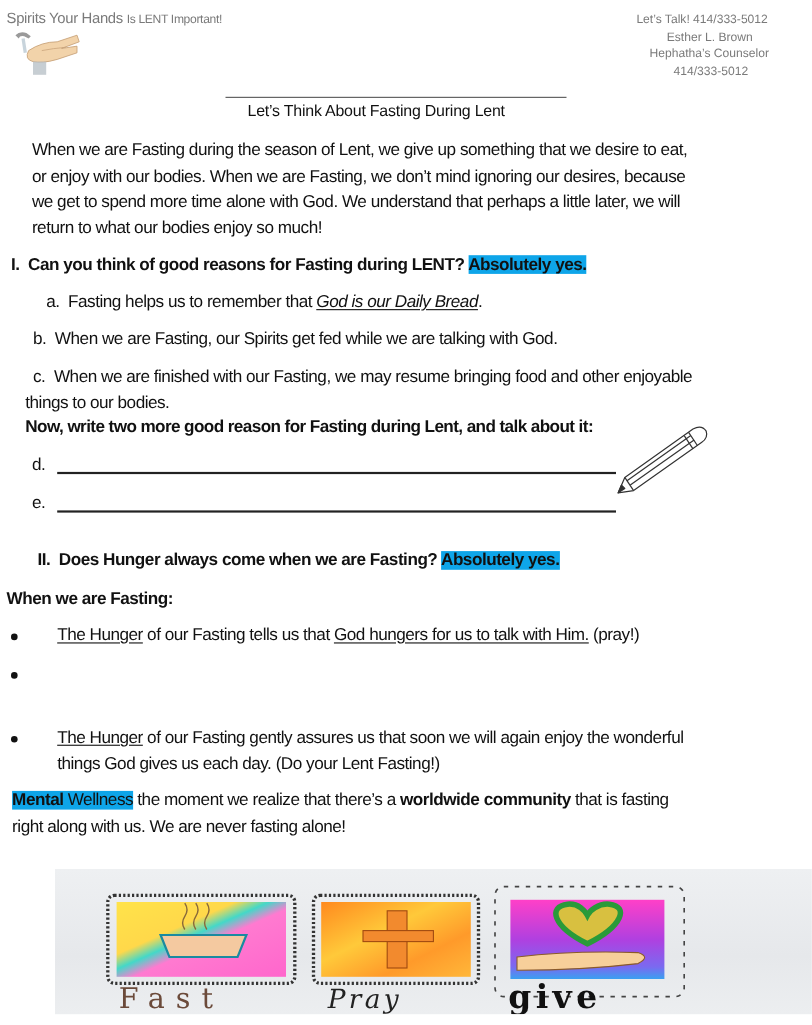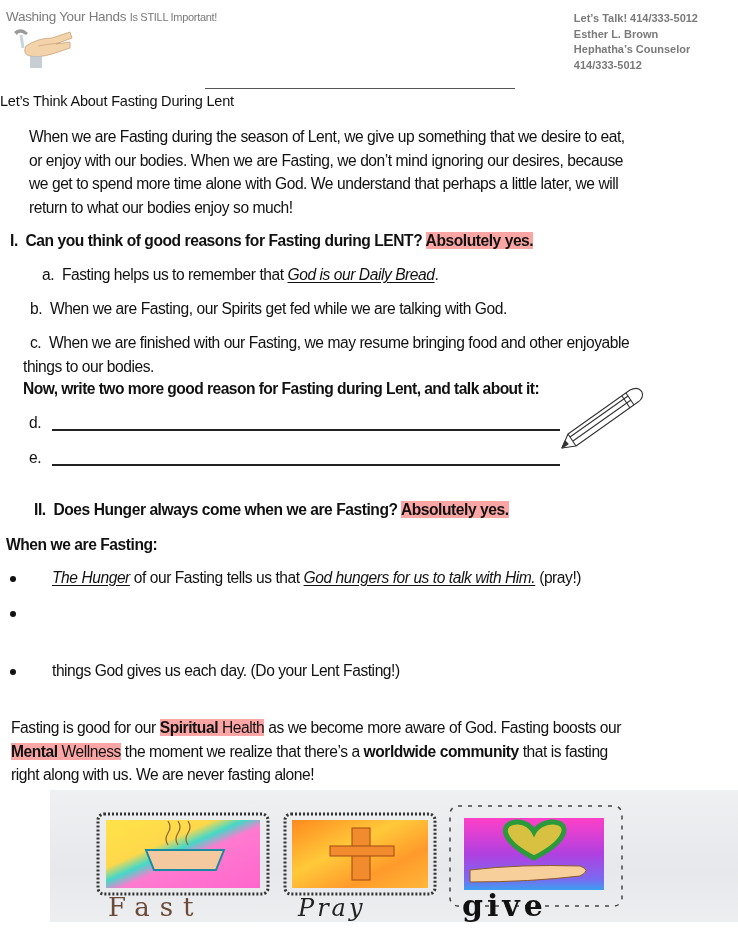--- a/index.html
+++ b/index.html
@@ -1,44 +1,44 @@
 <!DOCTYPE html>
 <html><head>
   <meta charset="utf-8">
   <style>
     html, body { margin: 0; padding: 0; background: #ffffff; }
     body { width: 738px; height: 932px; position: relative; overflow: hidden;
       font-family: "Liberation Sans Narrow", "Liberation Sans", sans-serif; color: #111; }
     .abs { position: absolute; }
     .hdr-left { left: 6px; top: 9px; font-size: 13.5px; color: #7a7a7a; letter-spacing: -0.3px; white-space: nowrap; }
     .hdr-left .small { font-size: 11px; }
-    .hdr-right { right: 24px; top: 11px; text-align: left; font-size: 11px; font-weight: bold; color: #7a7a7a; line-height: 15.5px; }
+    .hdr-right { right: 24px; top: 11px; text-align: center; font-size: 11px; font-weight: normal; color: #7a7a7a; line-height: 15.5px; }
     .hdr-right div { white-space: nowrap; }
     .hdr-right .l1 { margin-right: 16px; }
     .hdr-right .l2 { margin-right: 2px; }
     .hdr-right .l3 { margin-right: 3px; }
     .hands { left: 8px; top: 26px; width: 70px; height: 44px; }
     .title-rule { left: 205px; top: 88px; width: 310px; height: 1px; background: #555; }
-    .title { left: 0; width: 684px; top: 93px; text-align: left; font-size: 14.5px; color: #111; letter-spacing: -0.2px; }
+    .title { left: 0; width: 684px; top: 93px; text-align: center; font-size: 14.5px; color: #111; letter-spacing: -0.2px; }
     .para { font-size: 15.6px; line-height: 23.6px; letter-spacing: -0.45px; white-space: nowrap; }
     .intro { left: 29px; top: 125px; }
     .bold { font-weight: bold; }
-    .hl { background: #fca5a5; }
-    .u { text-decoration: underline; text-underline-offset: 2px; font-style: italic; }
+    .hl { background: #0ea5e9; }
+    .u { text-decoration: underline; text-underline-offset: 2px; }
     .i { font-style: italic; }
     .line { position: absolute; height: 1.5px; background: #222; }
     .bullet { position: absolute; left: 10px; width: 6px; height: 6px; border-radius: 50%; background: #111; }
     .pencil { left: 556px; top: 382px; width: 92px; height: 72px; }
     .art { left: 50px; top: 790px; width: 708px; height: 132px; background: linear-gradient(180deg,#eef0f2 0%,#e6e8eb 60%,#eceef0 100%); overflow: hidden; }
   </style>
 </head>
 <body>
 
 <div class="abs hdr-left">
-  <span>Washing Your Hands </span><span class="small">Is STILL Important!</span>
+  <span>Spirits Your Hands </span><span class="small">Is LENT Important!</span>
 </div>
 
 <svg class="abs hands" viewBox="0 0 70 44">
   <path d="M6 6 Q10 2 16 4 L20 7 L18 9 L14 7 Q10 6 9 9 Z" fill="#9a9a9a"></path>
   <path d="M13 9 L15 22" stroke="#c8d4dc" stroke-width="3"></path>
   <path d="M18 20 Q30 12 44 12 L62 6 L64 12 L48 18 L62 16 L62 22 L44 28 Q30 32 22 30 Q14 28 18 20 Z" fill="#f2d3aa" stroke="#c8a37a" stroke-width="0.8"></path>
   <path d="M30 20 Q40 18 52 17" stroke="#c8a37a" stroke-width="0.7" fill="none"></path>
   <rect x="22" y="30" width="12" height="12" fill="#b9c2c8" opacity="0.8"></rect>
 </svg>
 
@@ -106,25 +106,25 @@
 <div class="abs para" style="left:52px; top:566px;">
   <span class="u">The Hunger</span><span> of our Fasting tells us that </span><span class="u">God hungers for us to talk with Him.</span><span> (pray!)</span>
 </div>
 
 <div class="bullet" style="top:611px;"></div>
 <div class="abs para" style="left:52px; top:601px;">
 </div>
 
 <div class="bullet" style="top:669px;"></div>
 <div class="abs para" style="left:52px; top:659px;">
+  <div><span class="u">The Hunger</span><span> of our Fasting gently assures us that soon we will again enjoy the wonderful</span></div>
   <div>things God gives us each day. (Do your Lent Fasting!)</div>
 </div>
 
 <div class="abs para" style="left:11px; top:716px;">
-  <div><span>Fasting is good for our </span><span class="hl"><span class="bold">Spiritual</span><span> Health</span></span><span> as we become more aware of God. Fasting boosts our</span></div>
   <div><span class="hl"><span class="bold">Mental</span><span> Wellness</span></span><span> the moment we realize that there’s a </span><span class="bold">worldwide community</span><span> that is fasting</span></div>
   <div>right along with us. We are never fasting alone!</div>
 </div>
 
 <div class="abs art">
   <svg width="600" height="132" viewBox="0 0 600 132">
     <defs>
       <linearGradient id="g1" x1="0" y1="0" x2="1" y2="1">
         <stop offset="0" stop-color="#ffe34a"></stop>
           <stop offset="0.35" stop-color="#ffd84a"></stop>

